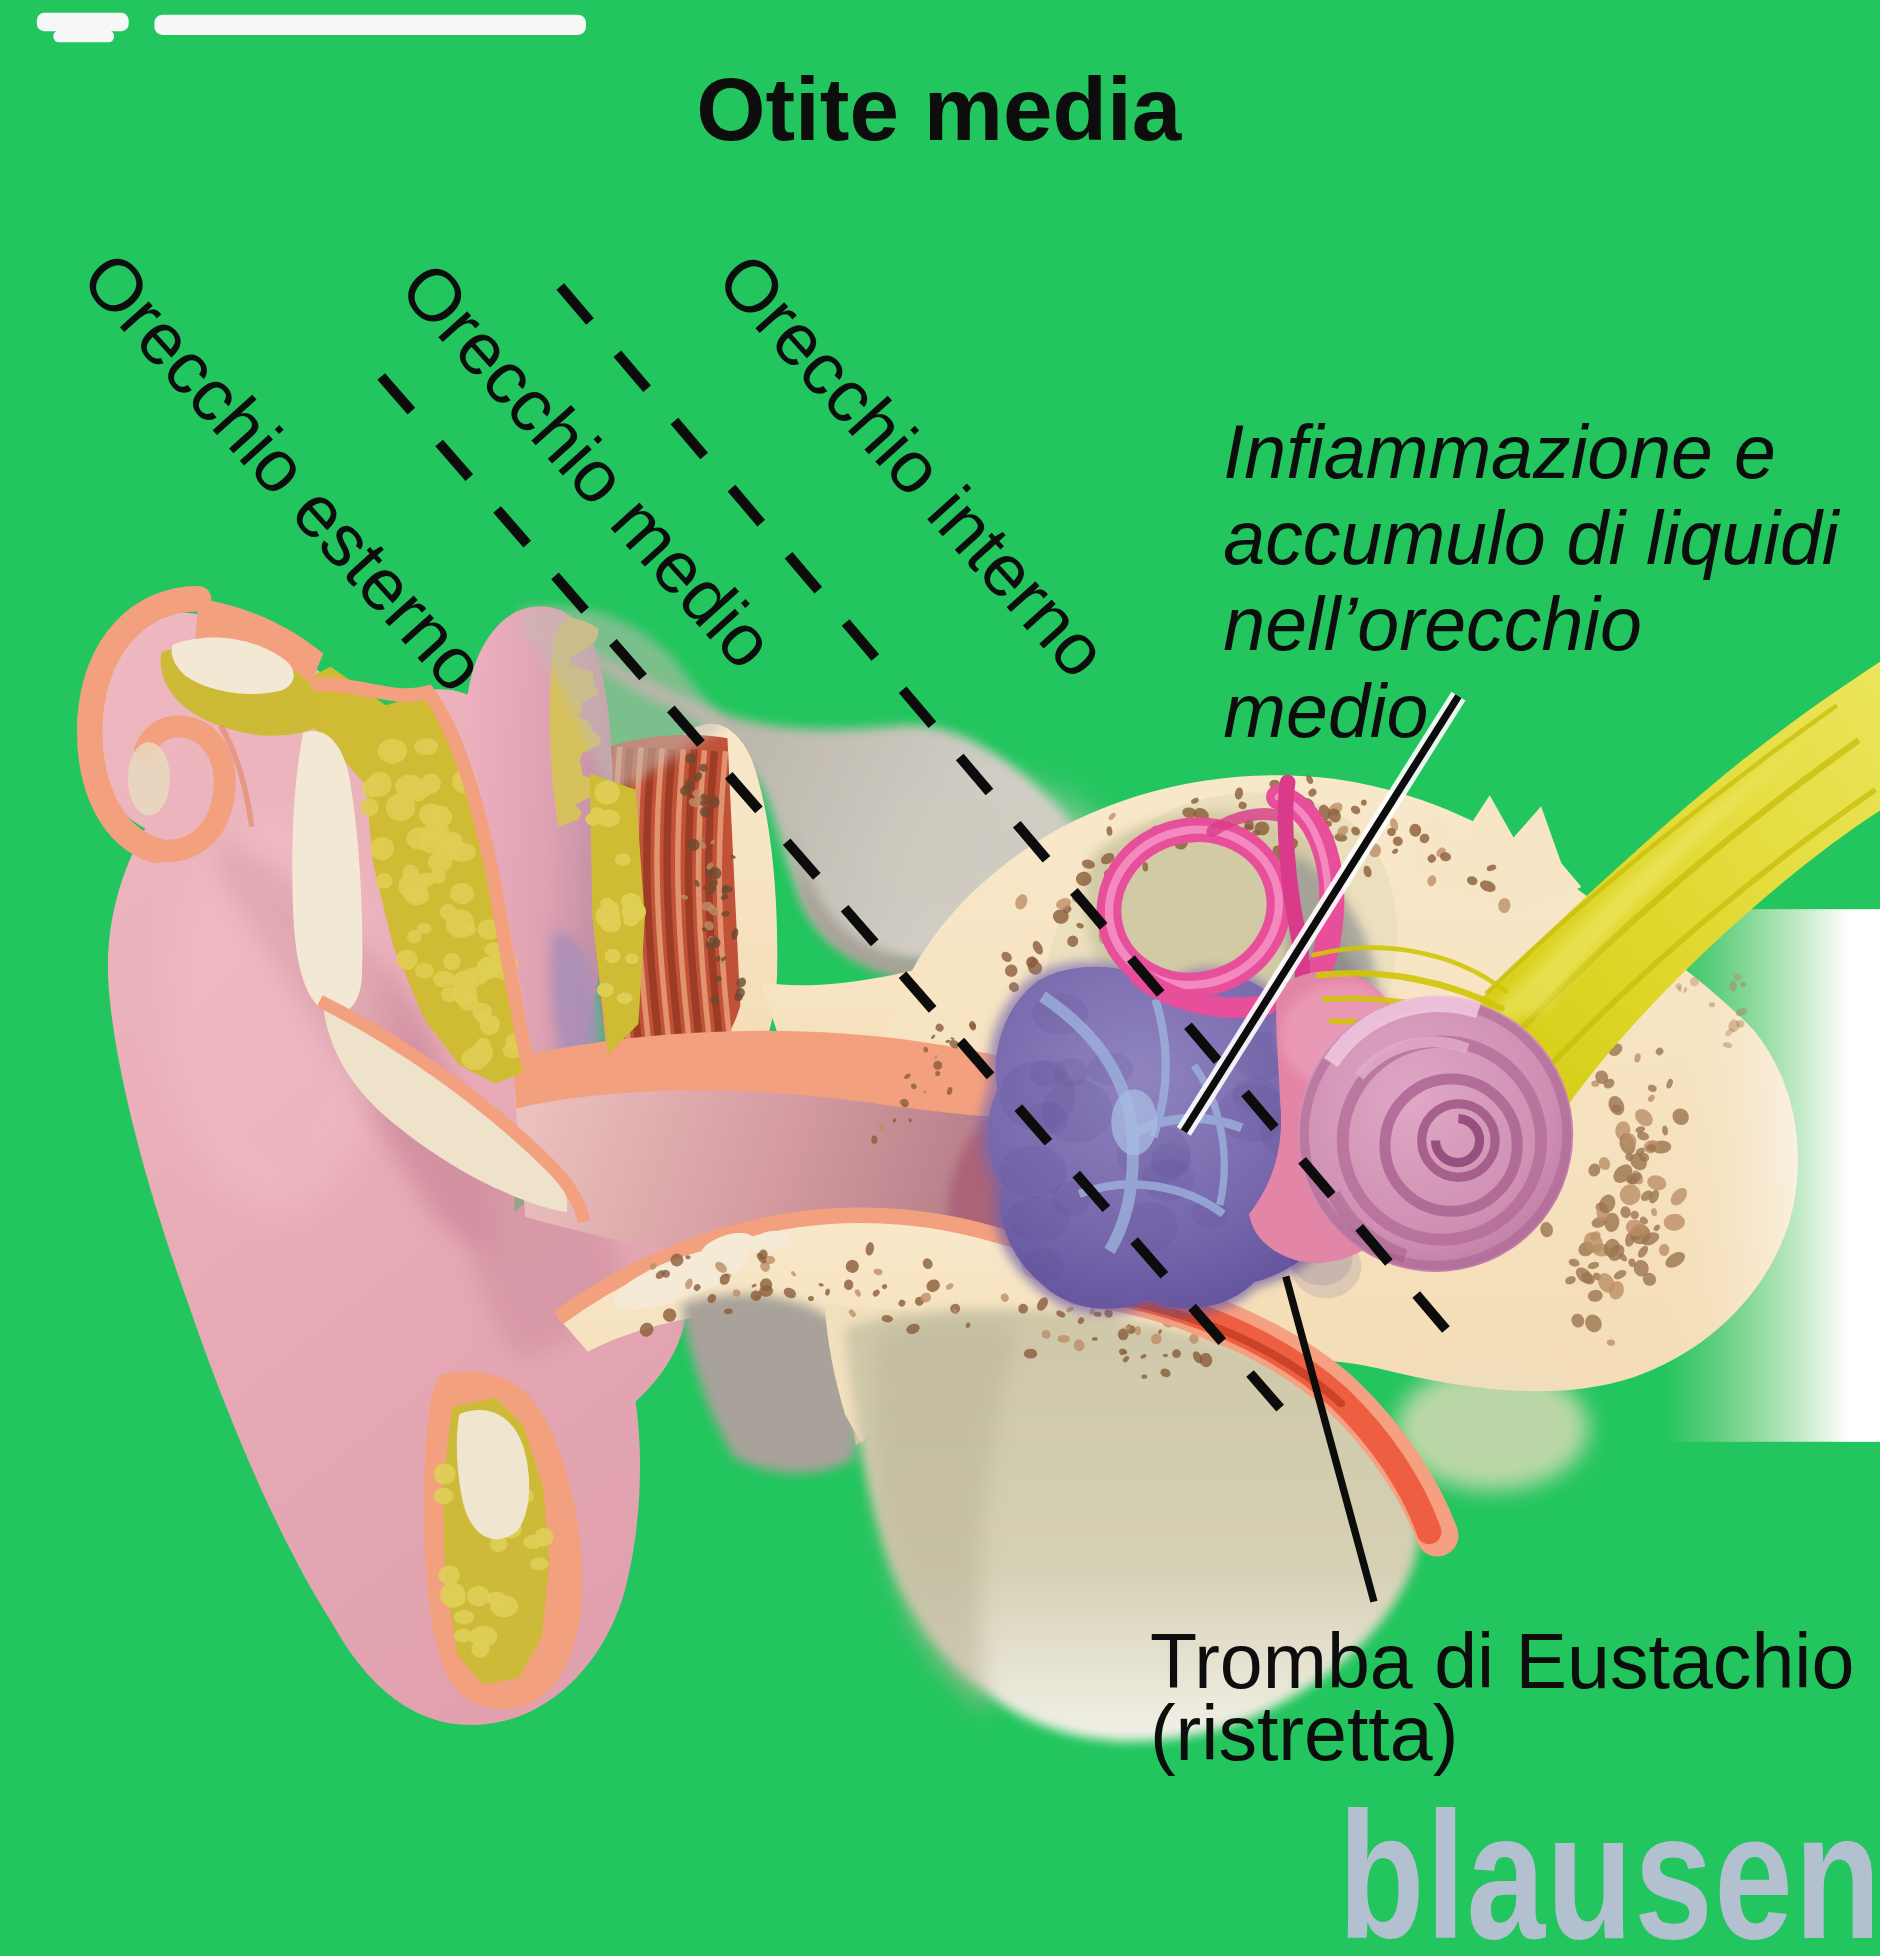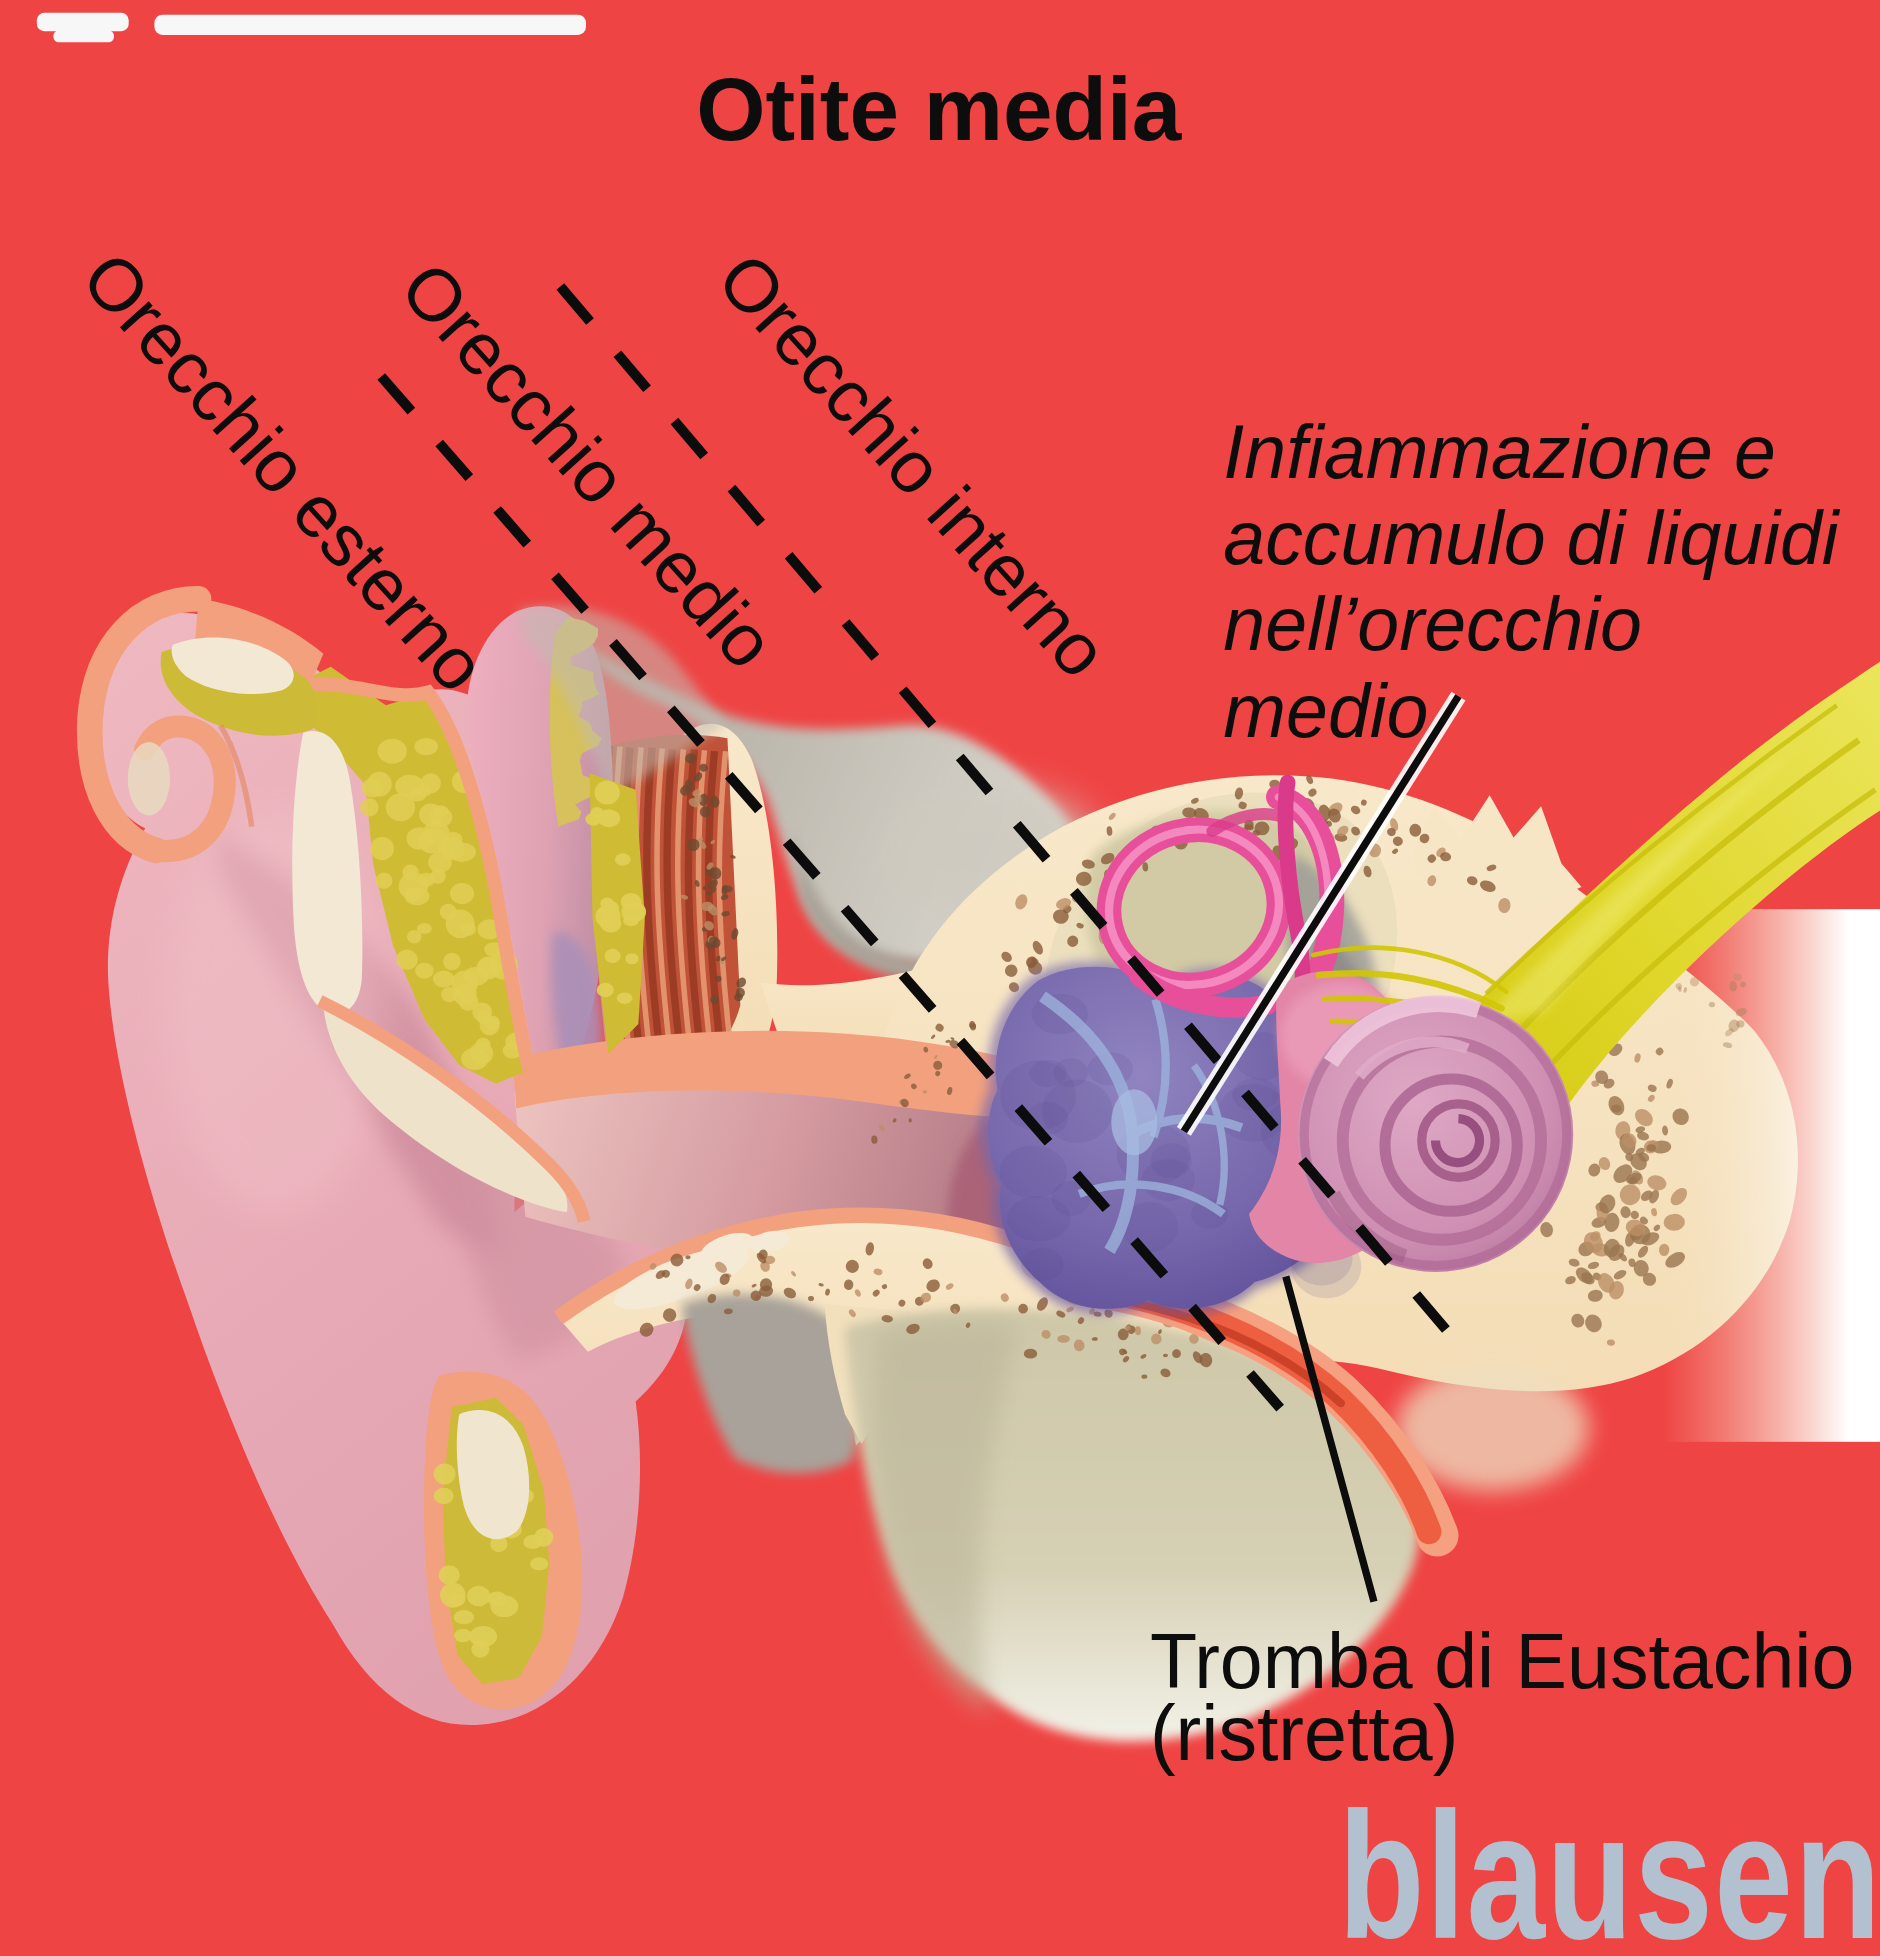--- a/index.html
+++ b/index.html
@@ -1,15 +1,15 @@
 <!DOCTYPE html>
 <html style="font-size:14.7px"><head><meta charset="utf-8">
 <style>
 html,body{margin:0;padding:0;background:#ffffff;}
-#page{position:relative;width:1881px;height:1957px;overflow:hidden;background:#ef4444;}
+#page{position:relative;width:1881px;height:1957px;overflow:hidden;background:#22c55e;}
 </style></head>
 <body>
 <div id="page"><svg width="1881" height="1957" viewBox="0 0 2048 2131" xmlns="http://www.w3.org/2000/svg">
       <defs>
 <linearGradient id="gSkull" x1="0" y1="0" x2="1" y2="0.25">
  <stop offset="0" stop-color="#aba49a"></stop>
           <stop offset="0.5" stop-color="#c2bdb3"></stop>
           <stop offset="1" stop-color="#d8d5cd"></stop>
 </linearGradient>
 <linearGradient id="gBone" x1="0" y1="0" x2="0" y2="1">

